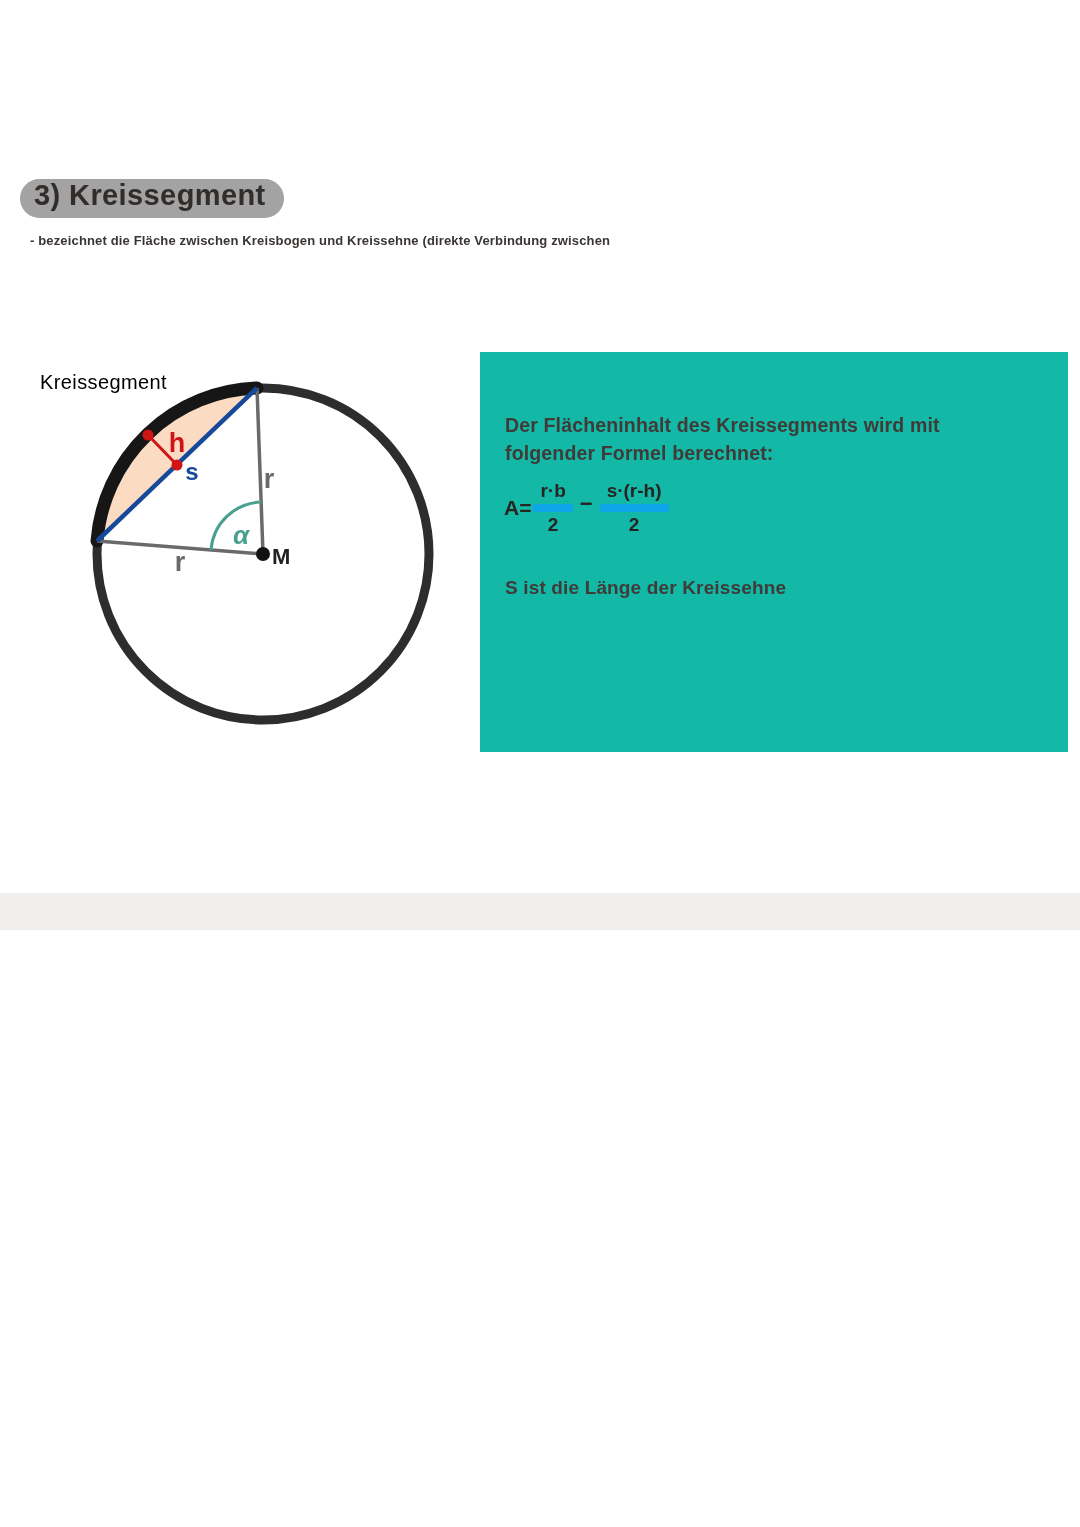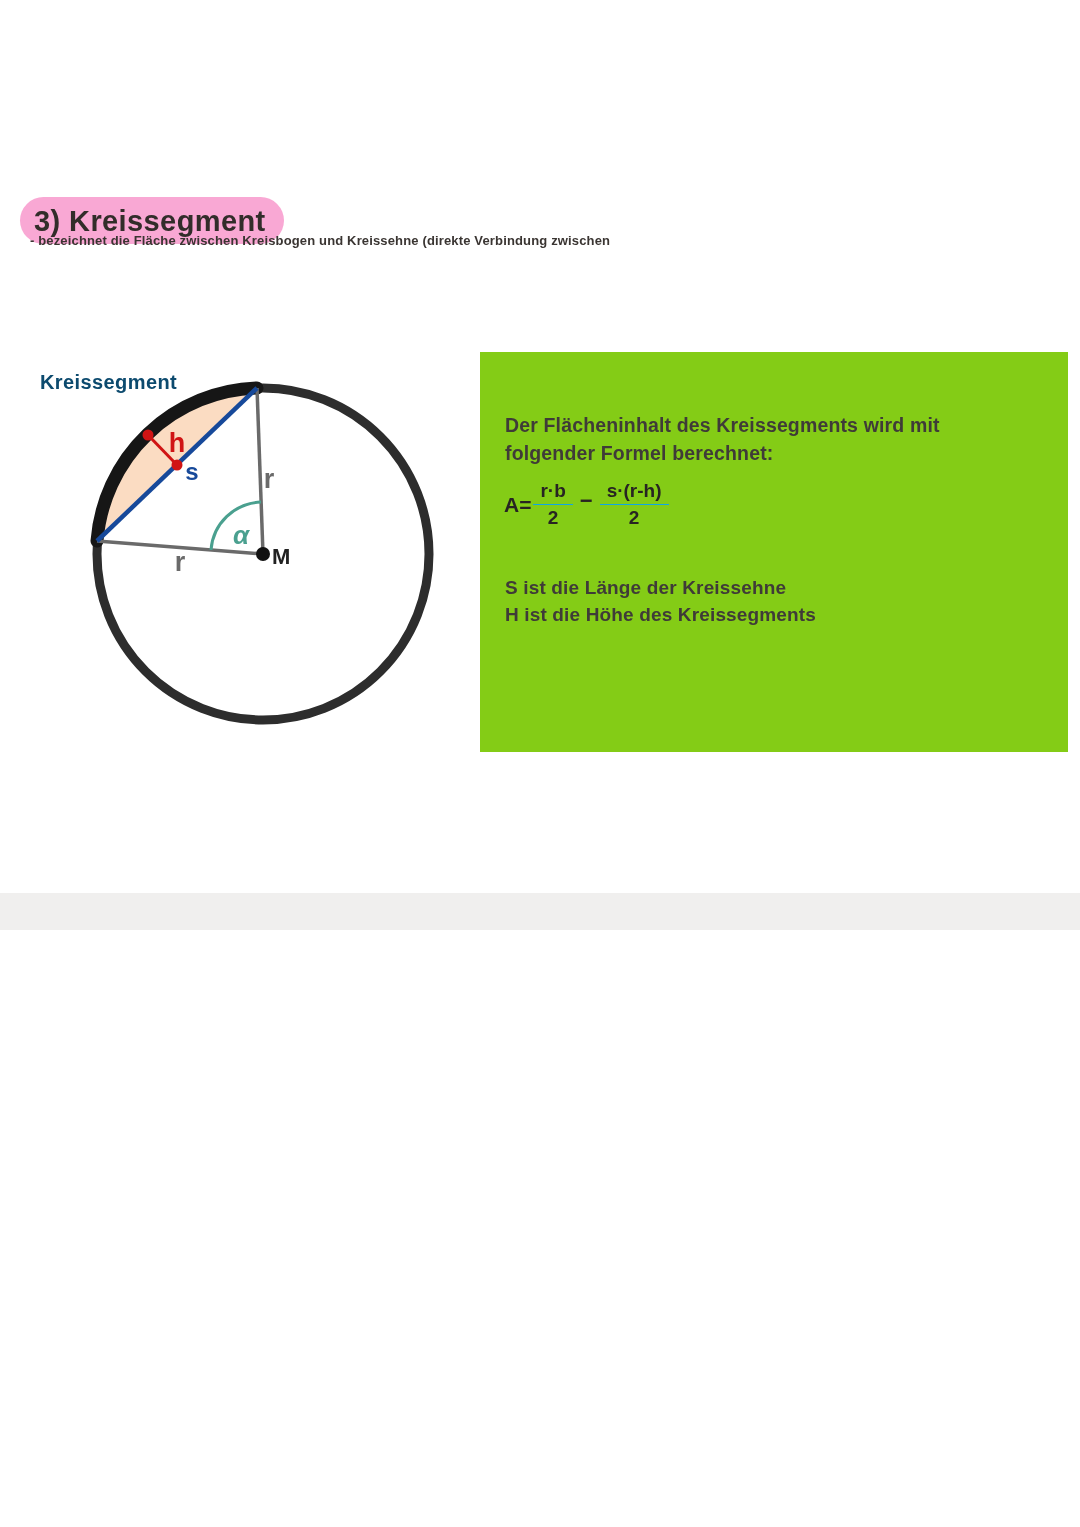--- a/index.html
+++ b/index.html
@@ -8,69 +8,69 @@
     width: 1080px; height: 1527px;
     position: relative;
     overflow: hidden;
     font-family: "Liberation Sans", "DejaVu Sans", sans-serif;
     color: #3a3532;
   }
   .page { position: absolute; inset: 0; }
 
   
   .title-pill {
-    position: absolute; left: 20px; top: 197px;
-    background: #f9a8d4;
+    position: absolute; left: 20px; top: 179px;
+    background: #a3a3a3;
     border-radius: 24px;
-    padding: 8px 18px 6px 14px;
+    padding: 0 18px 6px 14px;
     display: inline-block;
   }
   .title-pill .title-text {
     font-size: 29px; font-weight: 800; letter-spacing: 0.4px;
     color: #322d2a;
   }
 
   
   .description {
     position: absolute; left: 30px; top: 227px;
     font-size: 13px; font-weight: 600; letter-spacing: 0.15px;
     line-height: 27px; color: #3a3532;
   }
 
   
   .diagram-caption {
     position: absolute; left: 40px; top: 371px;
-    font-size: 20px; font-weight: 700; letter-spacing: 0.4px;
-    color: #0c4a6e;
+    font-size: 20px; font-weight: 400; letter-spacing: 0.4px;
+    color: #000000;
   }
 
   
   .diagram-svg { position: absolute; left: 80px; top: 365px; }
 
   
   .panel {
     position: absolute; left: 480px; top: 352px;
     width: 588px; height: 400px;
-    background: #84cc16;
+    background: #14b8a6;
   }
   .panel-intro {
     position: absolute; left: 25px; top: 59px;
     font-size: 19.5px; font-weight: 600; letter-spacing: 0.15px;
     line-height: 28px; color: #3f3b38;
   }
   .formula {
     position: absolute; left: 24px; top: 128px;
     display: inline-flex; align-items: center;
     font-weight: 800; color: #272422;
   }
   .formula .lhs { font-size: 21px; margin-right: 2px; }
   .frac { display: inline-flex; flex-direction: column; align-items: center; }
   .frac .num {
     font-size: 19px; padding: 0 7px 2px 7px;
-    border-bottom: 1px solid #0ea5e9;
+    border-bottom: 8px solid #0ea5e9;
   }
   .frac .den { font-size: 19px; padding-top: 2px; }
   .formula .op { font-size: 22px; margin: 0 7px; transform: translateY(-4px); }
 
   .panel-notes {
     position: absolute; left: 25px; top: 222px;
     font-size: 19px; font-weight: 600; letter-spacing: 0.15px;
     line-height: 27px; color: #3f3b38;
   }
 
@@ -147,19 +147,18 @@
       </span>
       <span class="op">−</span>
       <span class="frac">
         <span class="num">s·(r-h)</span>
         <span class="den">2</span>
       </span>
     </div>
 
     <div class="panel-notes">
       <div>S ist die Länge der Kreissehne</div>
-      <div>H ist die Höhe des Kreissegments</div>
     </div>
   </div>
 
   <div class="bottom-bar"></div>
 
 </div>
 
 </body></html>

